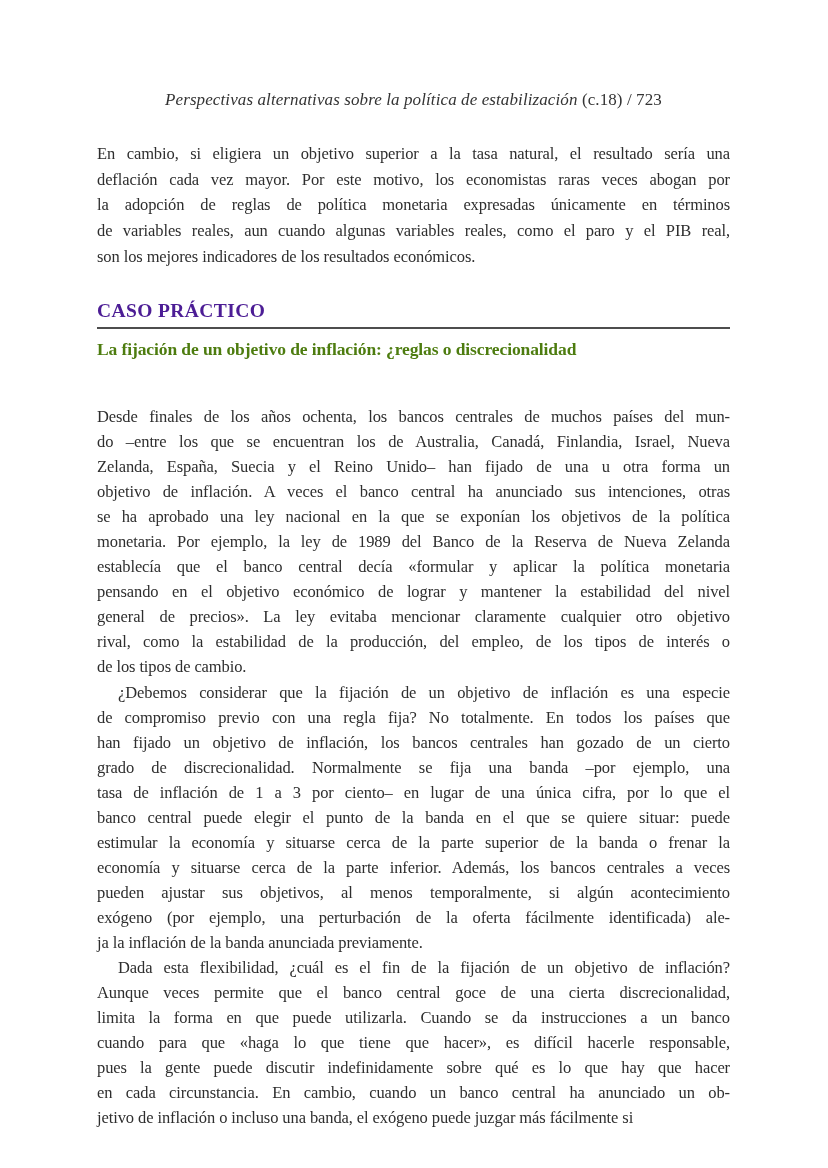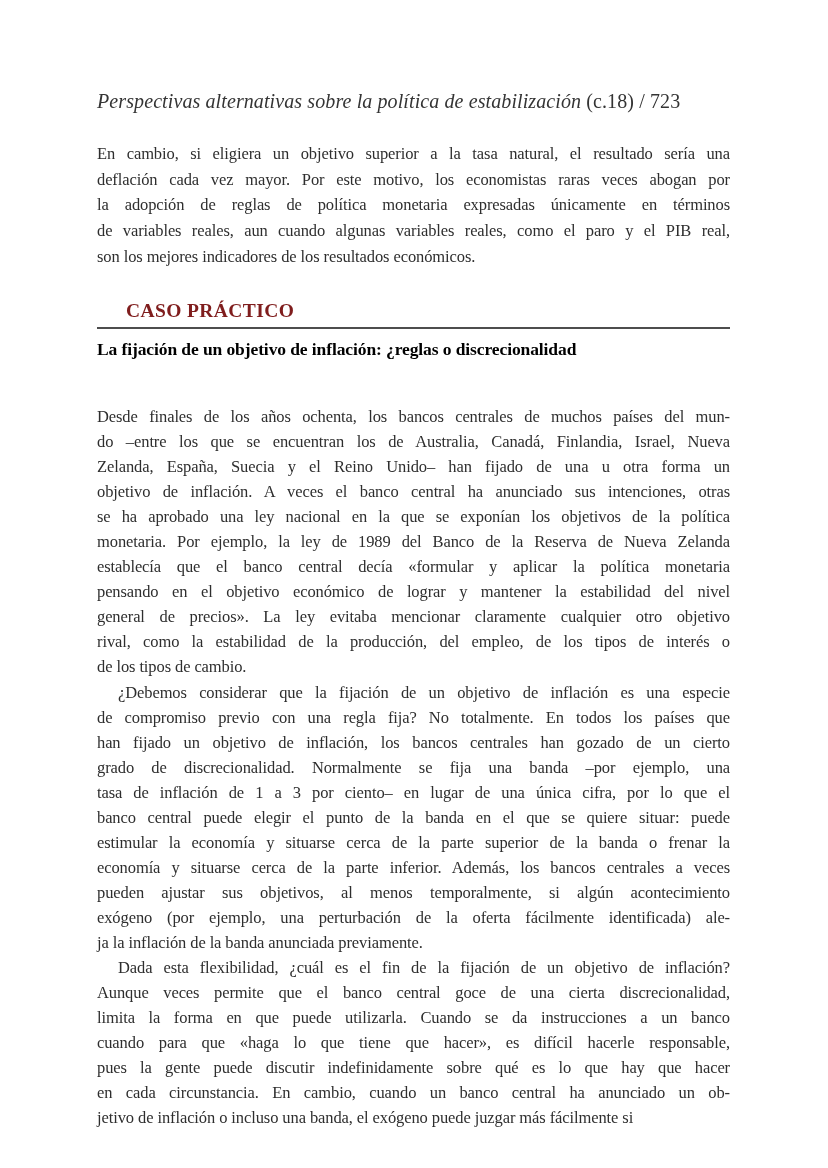--- a/index.html
+++ b/index.html
@@ -17,22 +17,22 @@
     overflow: hidden;
   }
   .col {
     position: absolute;
     left: 97px;
     width: 633px;
   }
   
   .running-head {
     top: 90px;
-    text-align: left;
-    font-size: 20px;
+    text-align: center;
+    font-size: 17px;
     font-style: italic;
     color: #343434;
     letter-spacing: 0.1px;
   }
   .running-head .rm { font-style: normal; }
 
   
   .line {
     font-size: 16.5px;
     line-height: 25.7px;
@@ -43,35 +43,34 @@
   }
   .line.last { text-align-last: left; }
 
   .intro { top: 141px; }
 
   
   .kicker {
     top: 300px;
     font-size: 19.5px;
     font-weight: bold;
-    color: #7f1d1d;
+    color: #4c1d95;
     letter-spacing: 0.4px;
-    margin-left: 29px;
   }
   .rule {
     top: 327px;
     height: 0;
     border-top: 2.5px solid #4d4d4d;
   }
   .case-title { top: 337px; }
   .case-title .line {
     font-size: 17.5px;
     font-weight: bold;
     line-height: 25.5px;
-    color: #000000;
+    color: #4d7c0f;
     text-align: left;
     text-align-last: left;
   }
 
   
   .case-body { top: 404px; }
   .case-body .line { line-height: 25.05px; }
   .para.indent-first .line:first-child { text-indent: 21px; }
 </style>
 </head>

